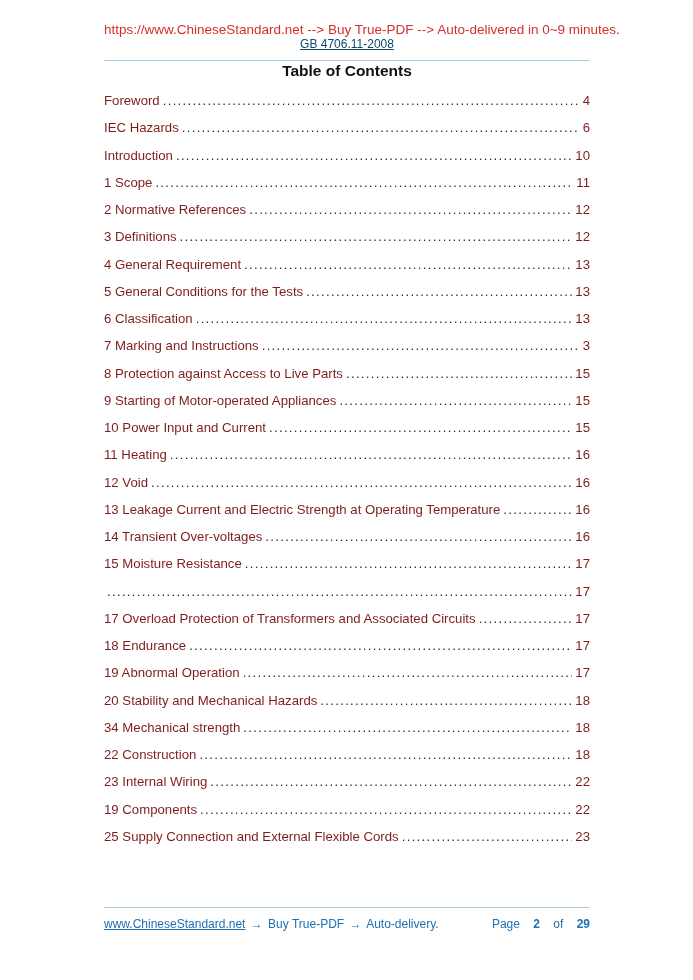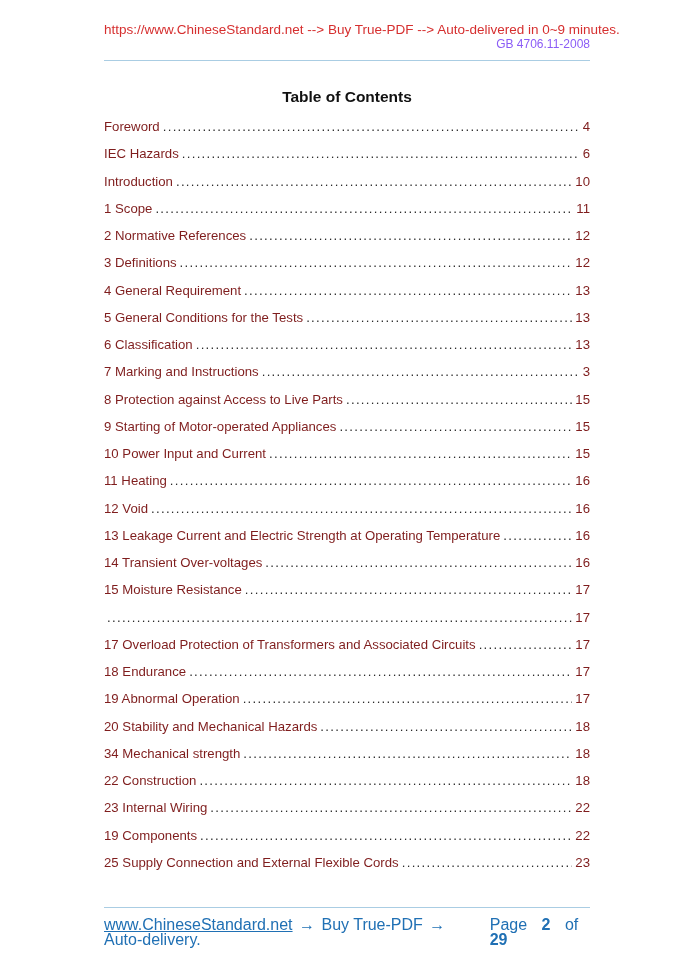--- a/index.html
+++ b/index.html
@@ -24,32 +24,32 @@
   }
   .promo {
     margin-top: 22px;
     text-align: center;
     color: #d62f2f;
     font-size: 13.5px;
     line-height: 16px;
     white-space: nowrap;
   }
   .docnum {
-    text-align: right;
-    color: #8b5cf6;
+    text-align: center;
+    color: #0c4a6e;
     font-size: 12px;
     line-height: 13px;
+    text-decoration: underline;
   }
   .rule {
     border-top: 1px solid #aacde3;
     height: 0;
   }
   .rule-top { margin-top: 9px; }
   .toc-heading {
-    margin-top: 26px;
     text-align: center;
     font-size: 15.5px;
     font-weight: bold;
     color: #111111;
     line-height: 19px;
   }
   .toc {
     margin-top: 7px;
   }
   .toc-row {
@@ -77,21 +77,21 @@
     position: absolute;
     left: 104px;
     right: 103px;
     top: 907px;
   }
   .footer-row {
     margin-top: 9px;
     display: flex;
     justify-content: space-between;
     align-items: baseline;
-    font-size: 16px;
+    font-size: 12px;
     color: #2070b4;
     line-height: 15px;
   }
   .site-link { text-decoration: underline; cursor: pointer; }
   .footer-left span { margin-right: 2px; }
   .footer-right span { margin-left: 10px; }
   .b { font-weight: bold; }
 </style>
 </head>
 <body>

